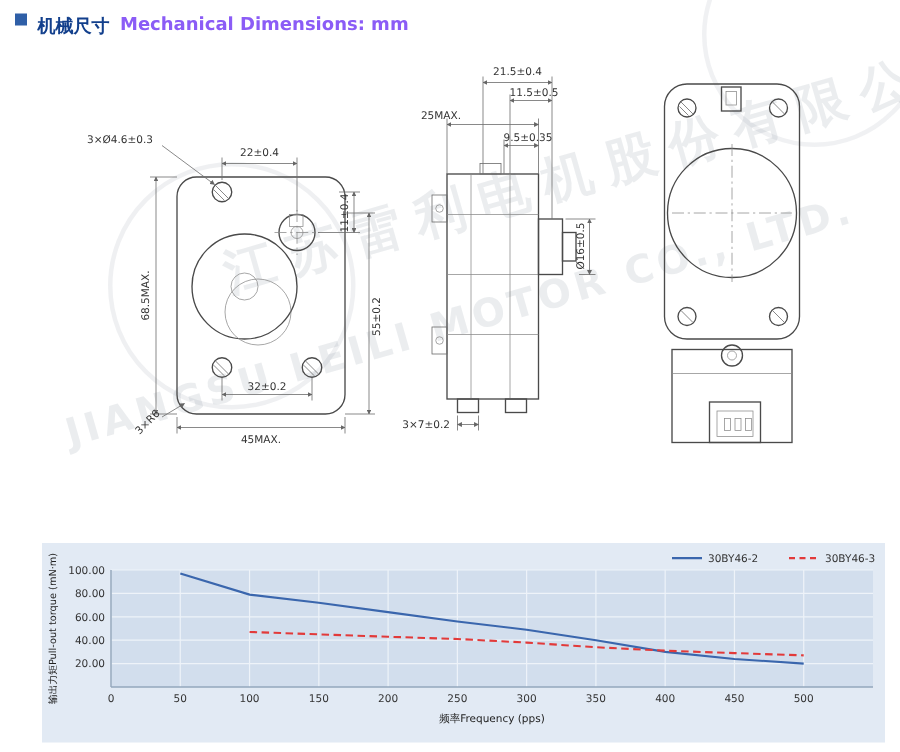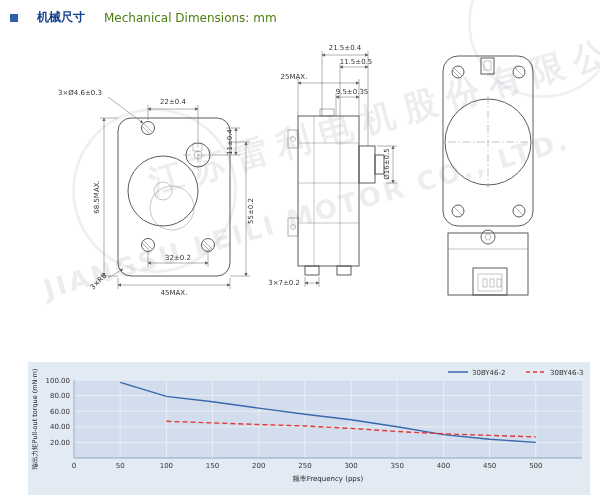--- a/index.html
+++ b/index.html
@@ -12,26 +12,26 @@
   .wm-text{position:absolute;color:rgba(128,140,158,0.16);white-space:nowrap;
     font-weight:bold;transform:rotate(-16deg)}
   .wm-zh{font-size:34px;letter-spacing:10px;left:140px;top:88px}
   .wm-en{font-size:26px;letter-spacing:3px;left:34px;top:200px}
   .wm-circle{position:absolute;left:72px;top:108px;width:165px;height:165px;
     border:3px solid rgba(128,140,158,0.13);border-radius:50%}
   .wm-circle2{position:absolute;left:468px;top:-52px;width:150px;height:150px;
     border:3px solid rgba(128,140,158,0.12);border-radius:50%}
 
   
-  .section-header{position:absolute;left:10px;display:flex;align-items:center;
-    gap:19px;font-size:12px;z-index:3}
+  .section-header{position:absolute;left:10px;display:flex;align-items:flex-start;
+    gap:7px;font-size:12px;z-index:3}
   .sh1{top:9px}.sh2{top:327px}
   .bullet{width:8px;height:8px;background:#2f5fa7;display:inline-block;flex:0 0 auto}
   .section-header .zh{color:#123f8c;font-weight:bold}
-  .section-header .en{color:#4d7c0f;font-weight:normal}
+  .section-header .en{color:#8b5cf6;font-weight:bold}
 
   
   svg.drawings{position:absolute;left:0;top:33px;z-index:2}
   .outline{fill:none;stroke:#4a4a4a;stroke-width:0.9}
   .thin{fill:none;stroke:#6f6f6f;stroke-width:0.55}
   .inner{fill:none;stroke:#8a8a8a;stroke-width:0.5}
   .dimline{fill:none;stroke:#707070;stroke-width:0.55}
   .center{fill:none;stroke:#8a8a8a;stroke-width:0.5;stroke-dasharray:8 2.5 1.5 2.5}
   text.dim{font-size:7px;fill:#333}
 

